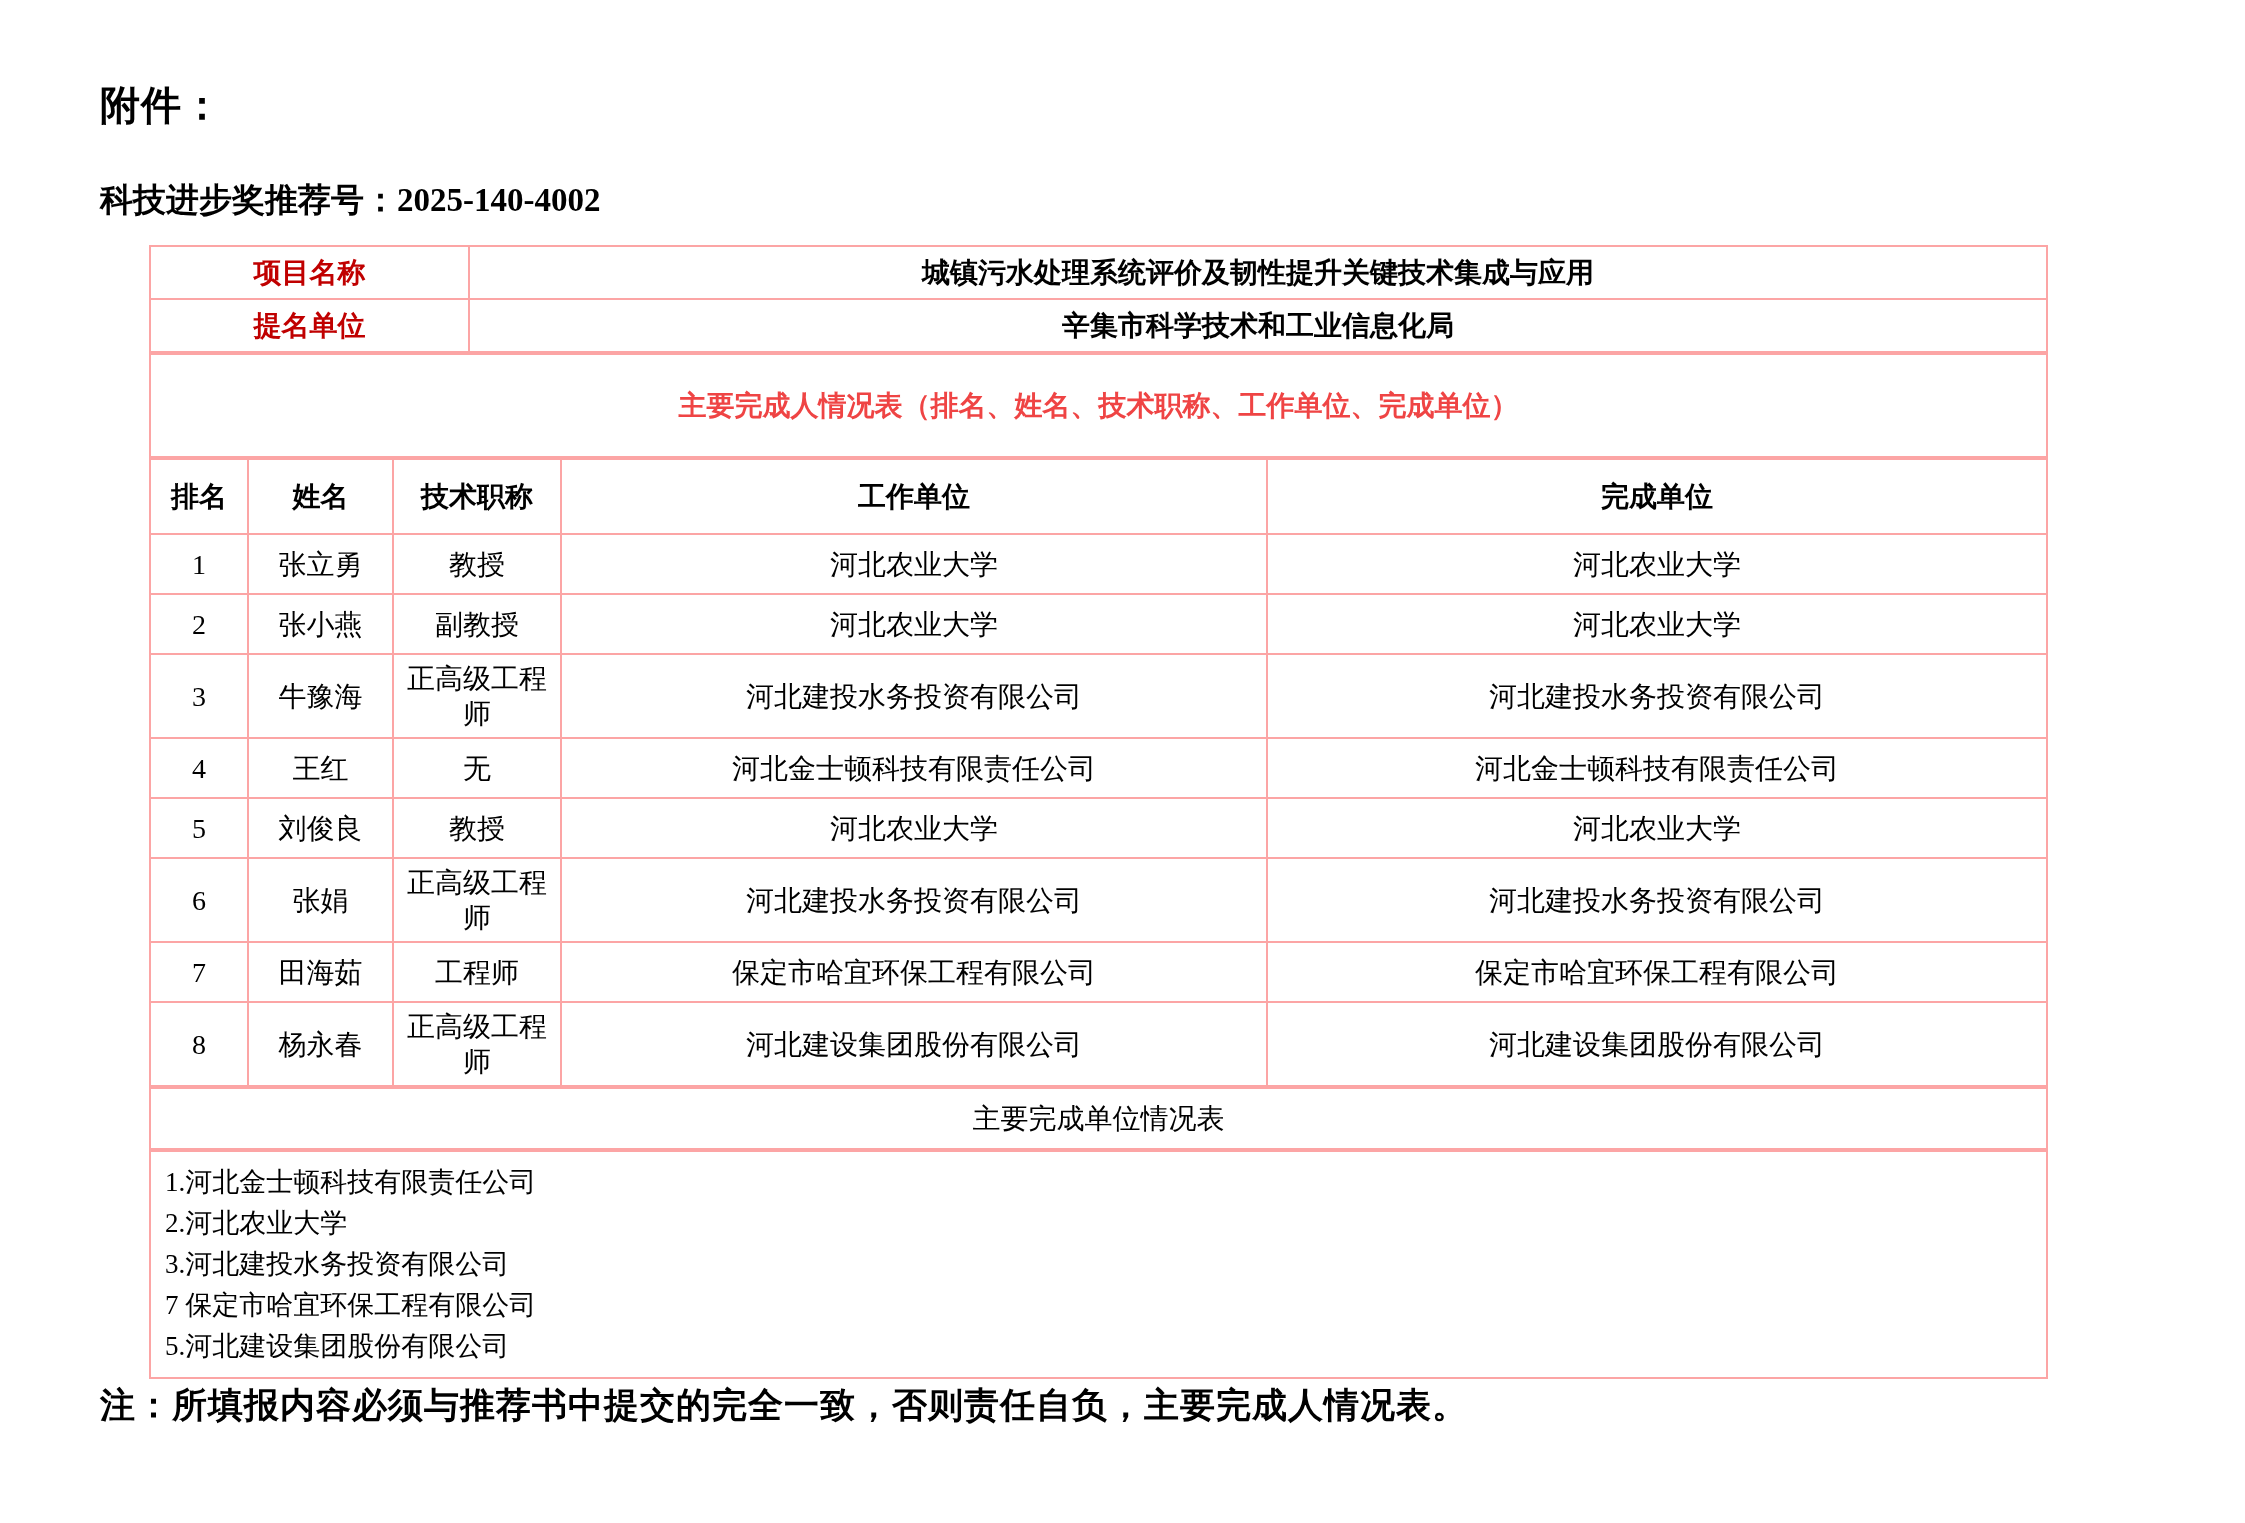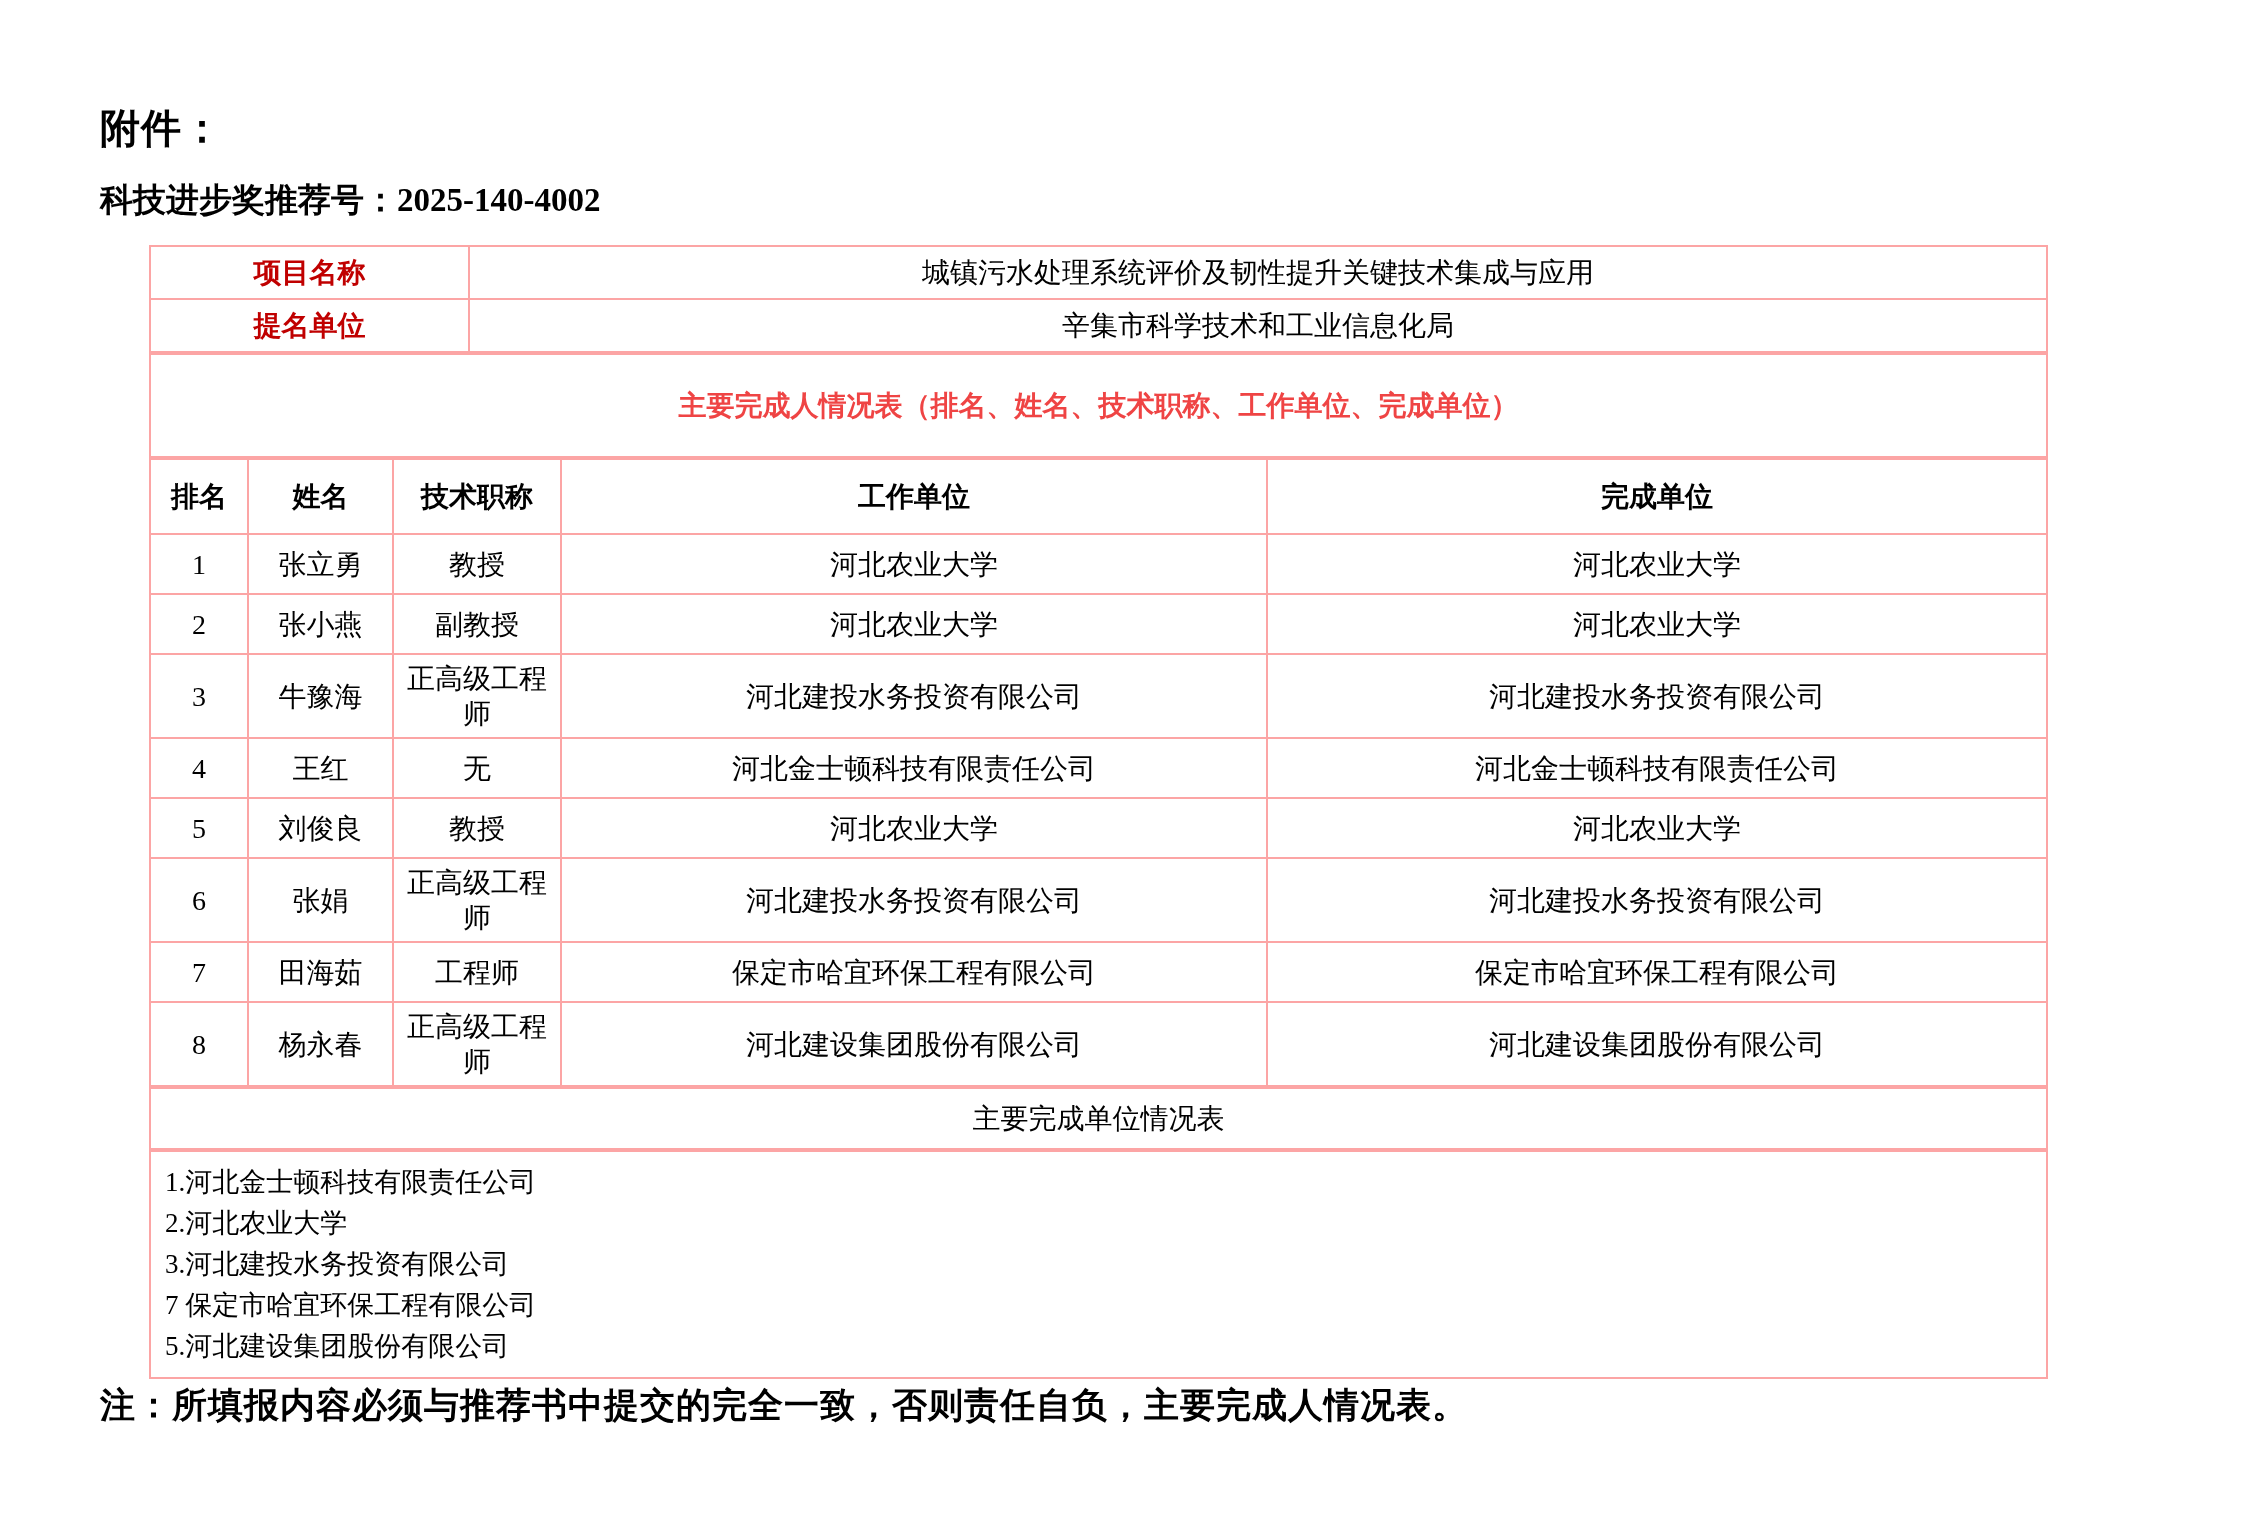--- a/index.html
+++ b/index.html
@@ -17,21 +17,20 @@
     background: #ffffff;
     overflow: hidden;
   }
   .attachment {
     position: absolute;
     left: 100px;
     top: 78px;
     font-size: 40px;
     font-weight: bold;
     letter-spacing: 1px;
-    margin-top: 23px;
   }
   .rec-line {
     position: absolute;
     left: 100px;
     top: 178px;
     font-size: 33px;
     font-weight: bold;
   }
   .rec-line .rec-no { font-family: "Liberation Serif", serif; }
 
@@ -51,21 +50,21 @@
     text-align: center;
     vertical-align: middle;
     font-size: 28px;
     line-height: 1.25;
     padding: 6px 8px;
     word-break: break-all;
     overflow: hidden;
   }
   .red-label { color: #C00000; font-weight: bold; }
   .info-row td { height: 53px; }
-  .info-value { font-weight: normal; }
+  .info-value { font-weight: bold; }
 
   .banner-cell {
     height: 103px;
     color: #ef4444;
     font-weight: bold;
     font-size: 30px;
   }
   .banner2-cell {
     height: 61px;
     color: #000000;

